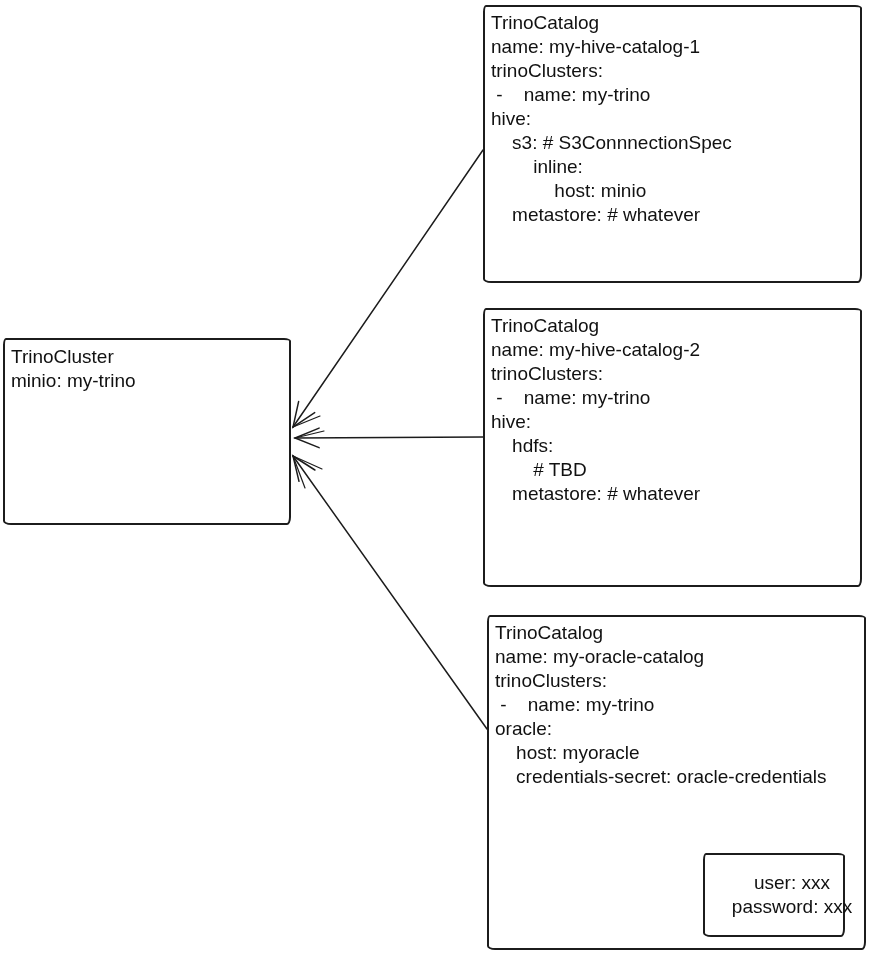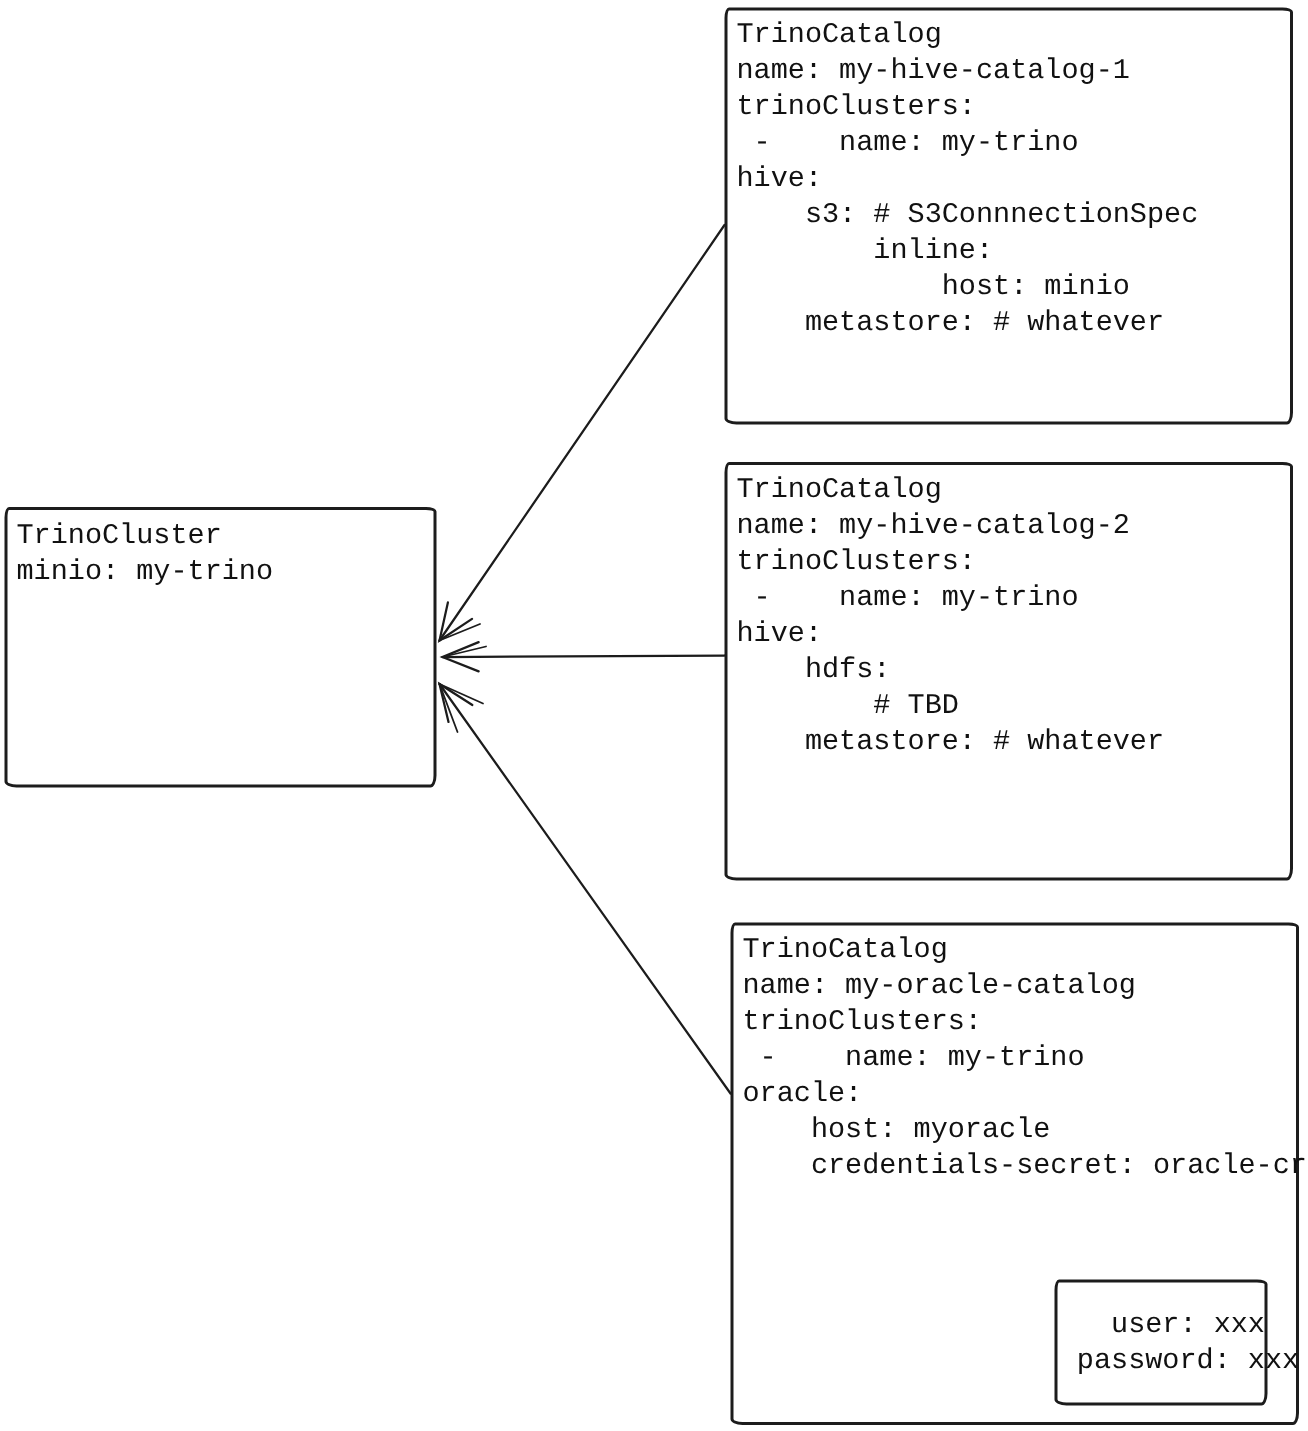--- a/index.html
+++ b/index.html
@@ -32,21 +32,21 @@
   .node {
     position: absolute;
     box-sizing: border-box;
     background: var(--canvas);
     border: 2px solid var(--stroke);
     
     border-radius: 3px 7px 4px 8px / 7px 3px 8px 4px;
   }
   .node-text {
     margin: 0;
-    font-family: Liberation Mono, monospace;
+    font-family: Liberation Sans, sans-serif;
     font-size: 19px;
     line-height: 24px;
     white-space: pre;
     color: var(--text);
   }
   .cluster  { left: 3px;   top: 338px; width: 288px; height: 187px; padding: 5px 6px; }
   .catalog-1{ left: 483px; top: 5px;   width: 379px; height: 278px; padding: 4px 6px; }
   .catalog-2{ left: 483px; top: 308px; width: 379px; height: 279px; padding: 4px 6px; }
   .catalog-3{ left: 487px; top: 615px; width: 379px; height: 335px; padding: 4px 6px; }
   .secret {

